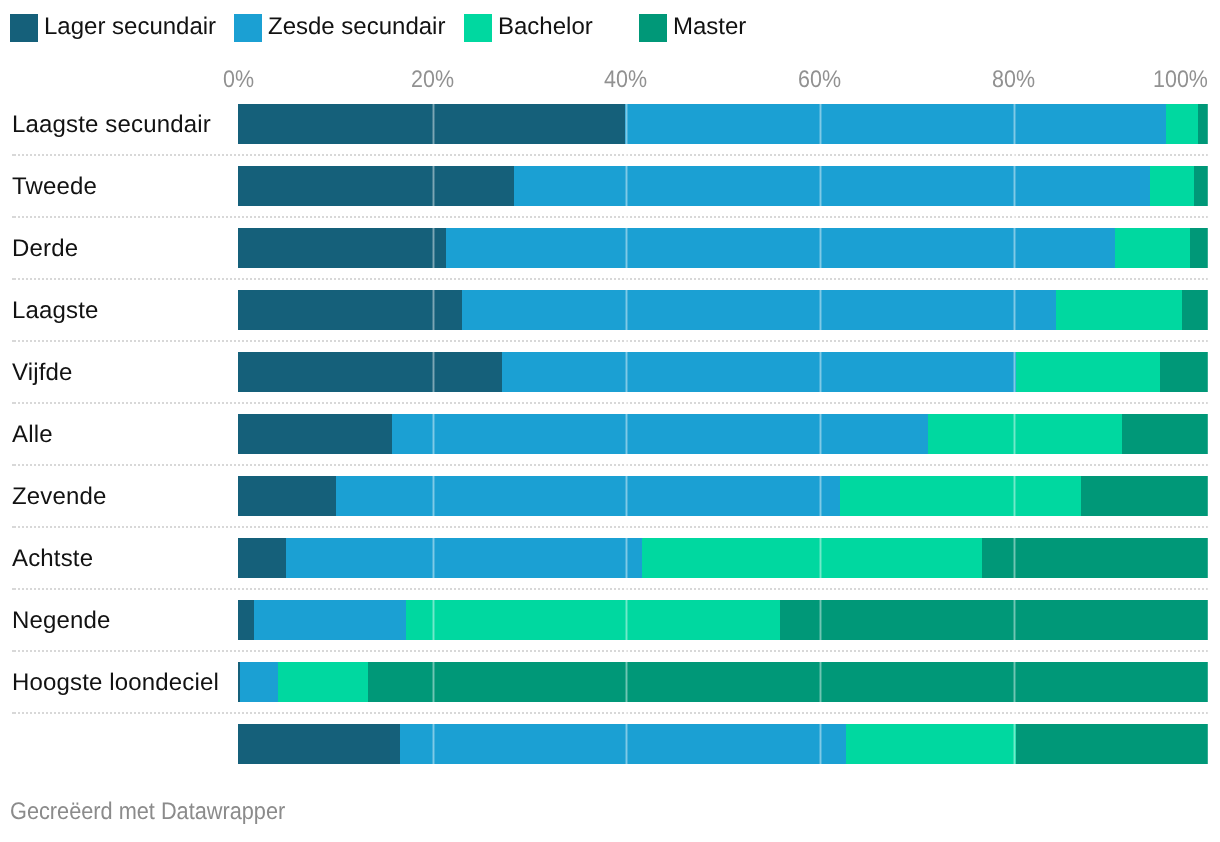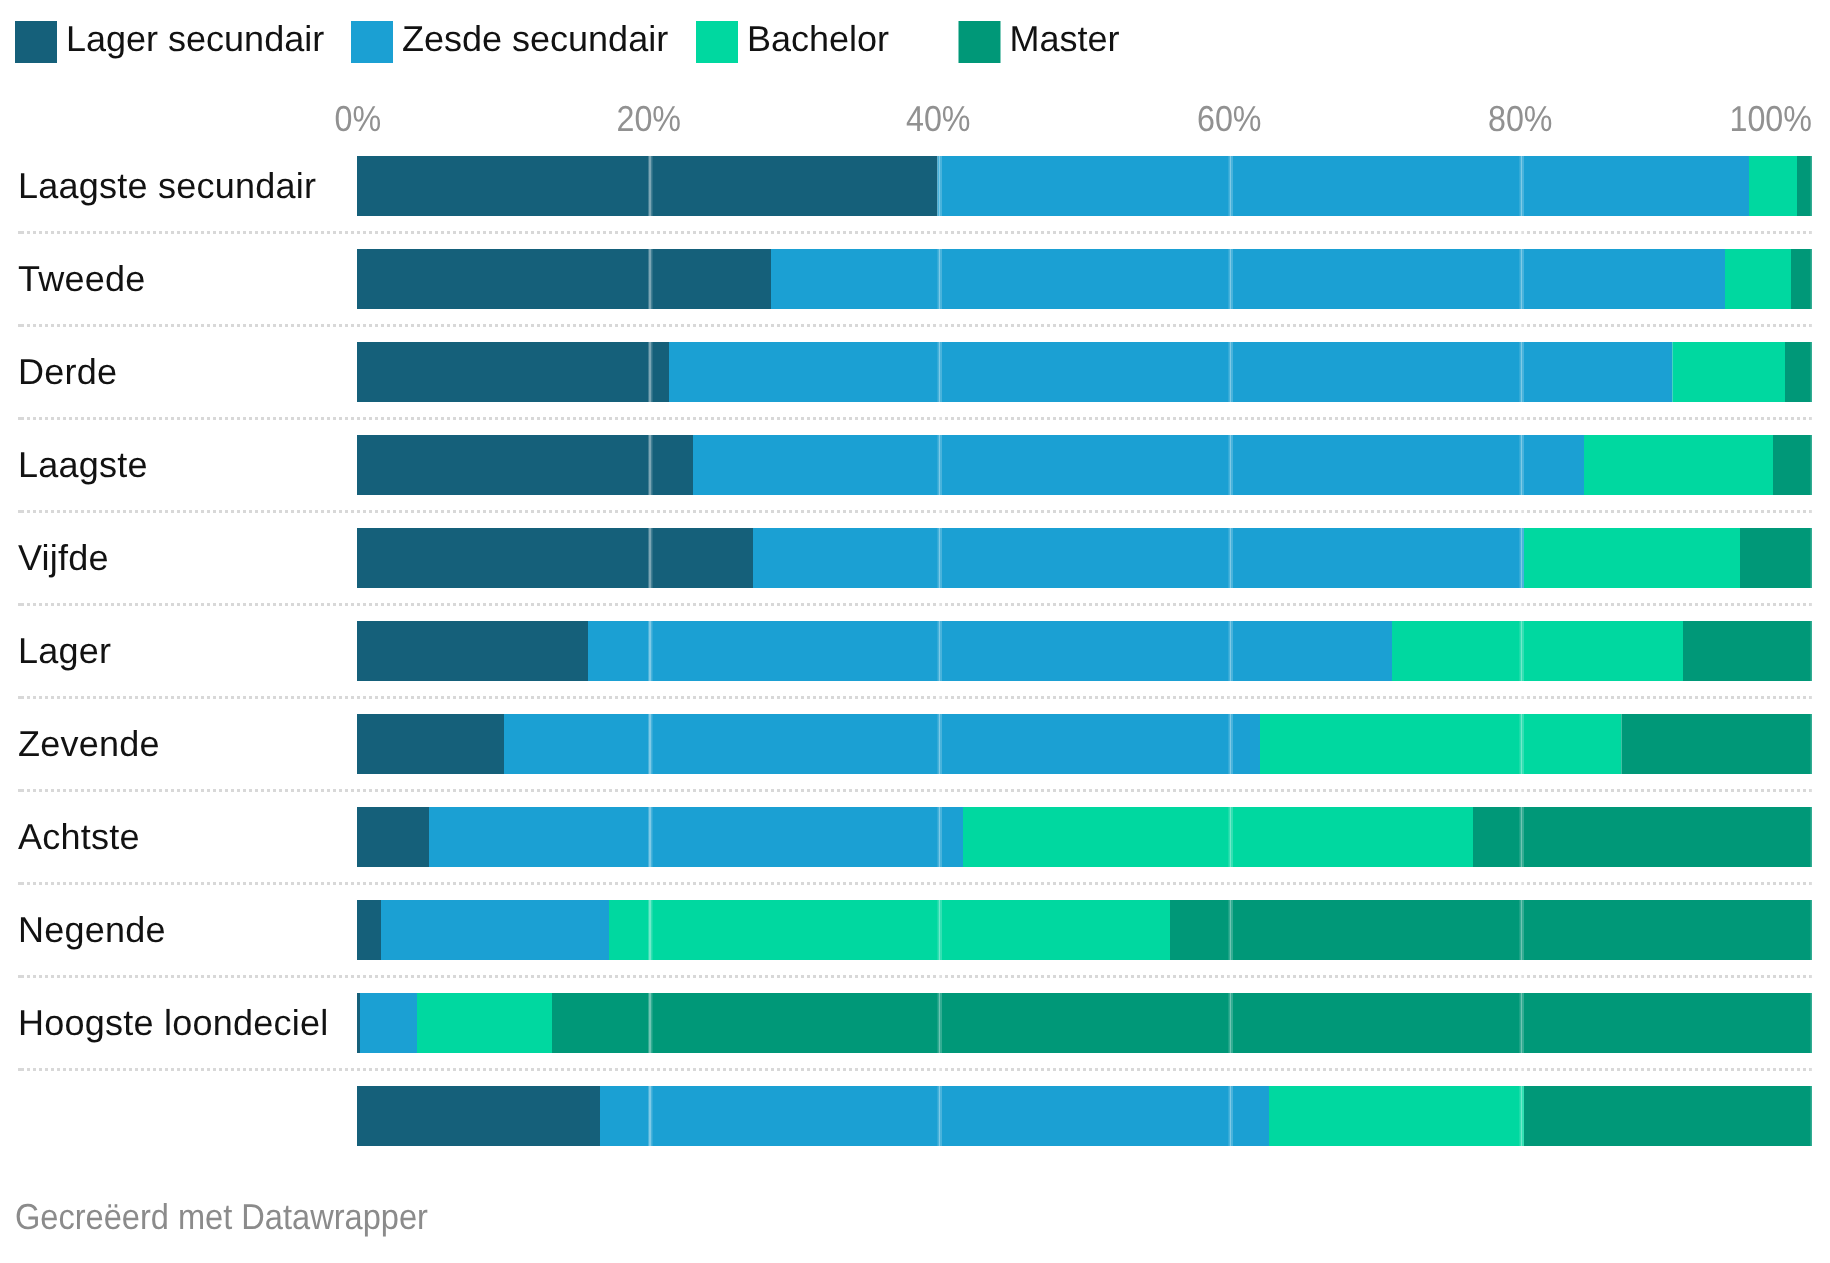--- a/index.html
+++ b/index.html
@@ -230,21 +230,21 @@
         <div class="row-label">Vijfde</div>
         <div class="bar" style="left: 238.2px; width: 969.4px; height: 39.5px;">
           <div class="seg" title="27.2%" style="background-color: rgb(21, 96, 122); width: 263.677px;"></div>
           <div class="seg" title="53%" style="background-color: rgb(27, 160, 211); width: 513.782px;"></div>
           <div class="seg" title="14.9%" style="background-color: rgb(0, 216, 160); width: 144.441px;"></div>
           <div class="seg" title="4.9%" style="background-color: rgb(0, 152, 120); width: 47.5006px;"></div>
         </div>
         <div class="rowline" style="top: 49.5px;"></div>
       </div>
       <div class="row" style="top: 414px; height: 62px;">
-        <div class="row-label">Lager</div>
+        <div class="row-label">Alle</div>
         <div class="bar" style="left: 238.2px; width: 969.4px; height: 39.5px;">
           <div class="seg" title="15.9%" style="background-color: rgb(21, 96, 122); width: 154.135px;"></div>
           <div class="seg" title="55.3%" style="background-color: rgb(27, 160, 211); width: 536.078px;"></div>
           <div class="seg" title="20%" style="background-color: rgb(0, 216, 160); width: 193.88px;"></div>
           <div class="seg" title="8.8%" style="background-color: rgb(0, 152, 120); width: 85.3072px;"></div>
         </div>
         <div class="rowline" style="top: 49.5px;"></div>
       </div>
       <div class="row" style="top: 538px; height: 62px;">
         <div class="row-label">Achtste</div>

